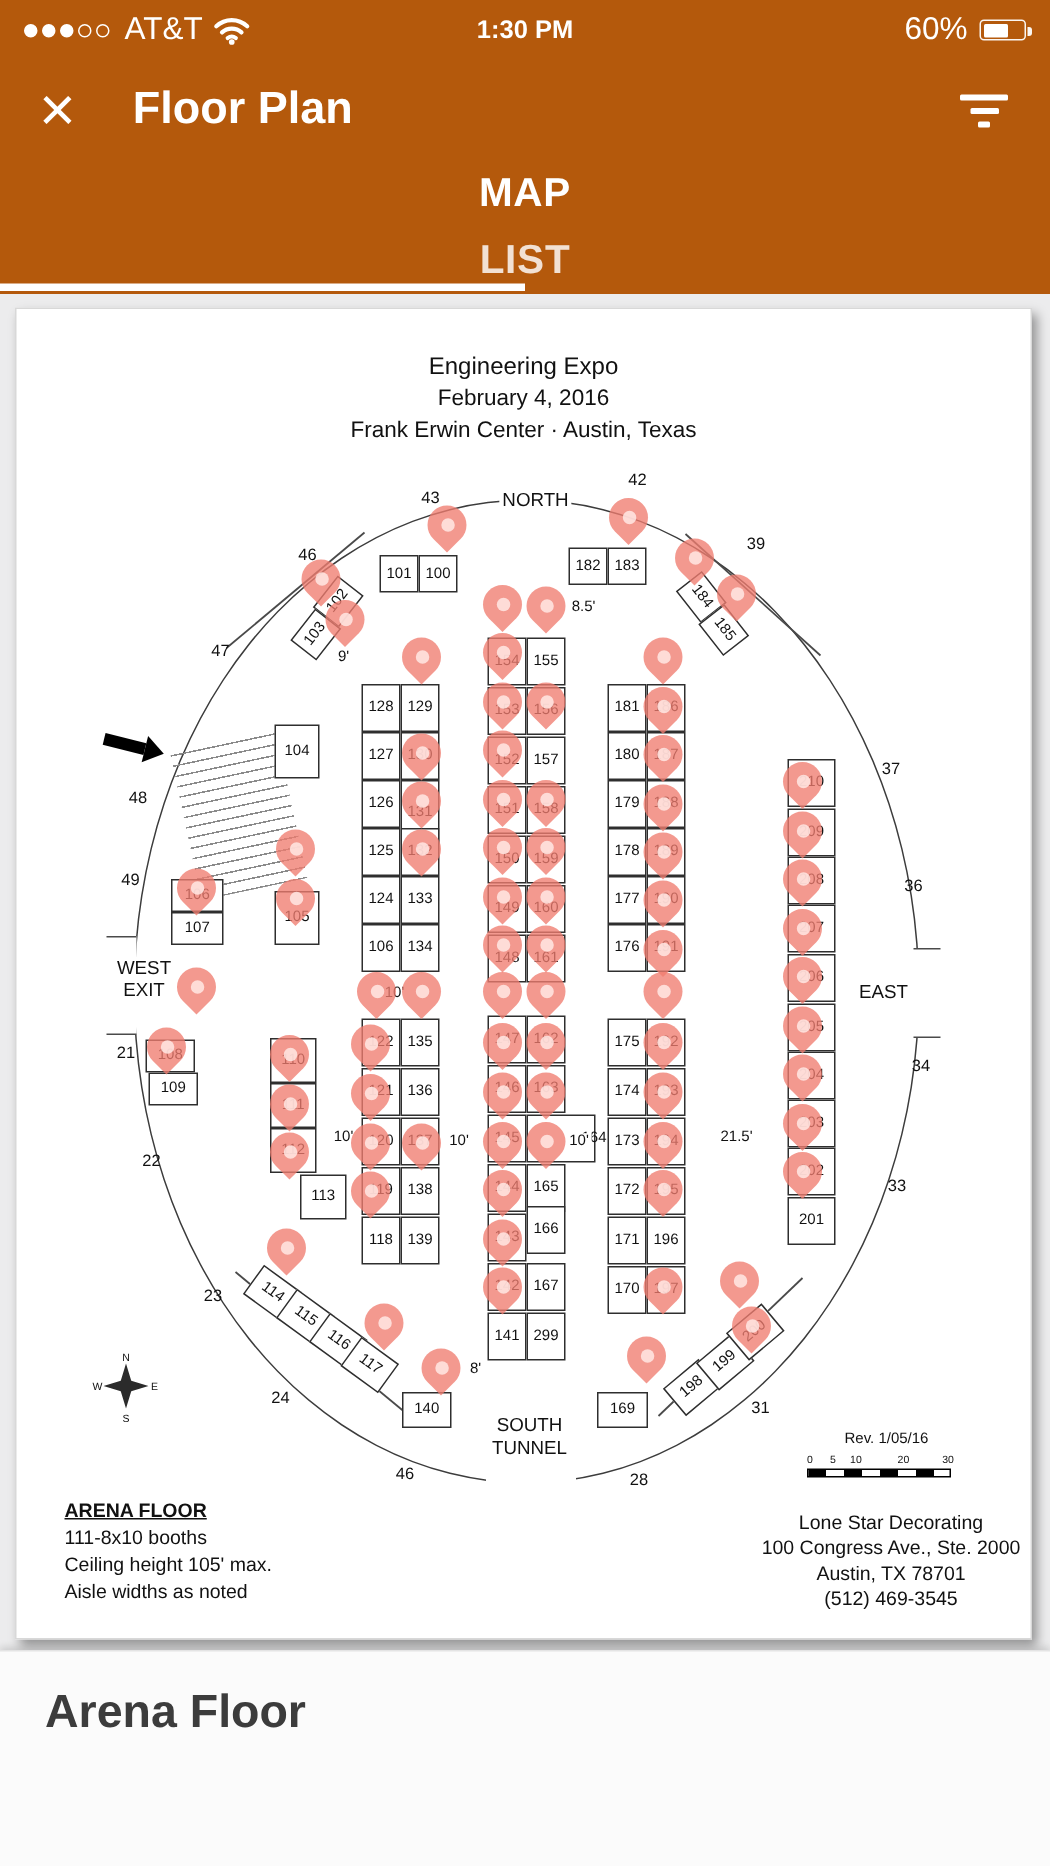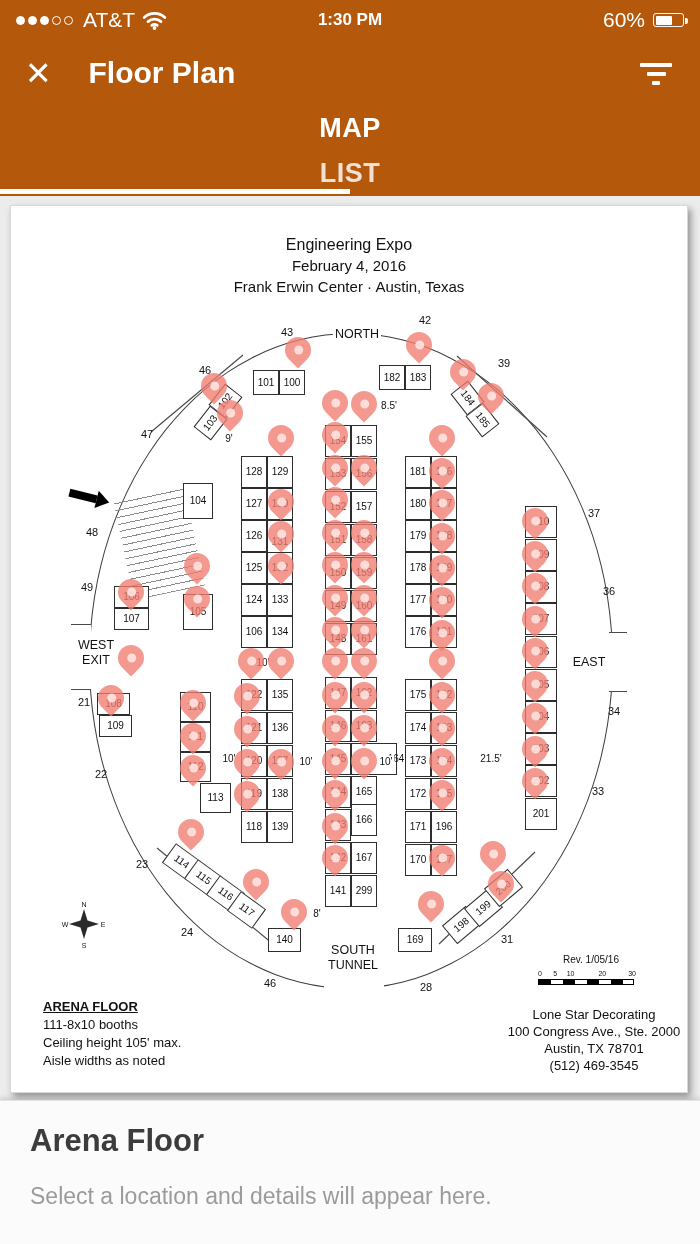--- a/index.html
+++ b/index.html
@@ -407,14 +407,13 @@
   <div class="vendor">
     <div>Lone Star Decorating</div>
     <div>100 Congress Ave., Ste. 2000</div>
     <div>Austin, TX 78701</div>
     <div>(512) 469-3545</div>
   </div>
 </div>
 
 <div class="sheet">
   <div class="sheet-title">Arena Floor</div>
-  <div class="sheet-sub">Select a location and details will appear here.</div>
 </div>
 
 </body></html>

